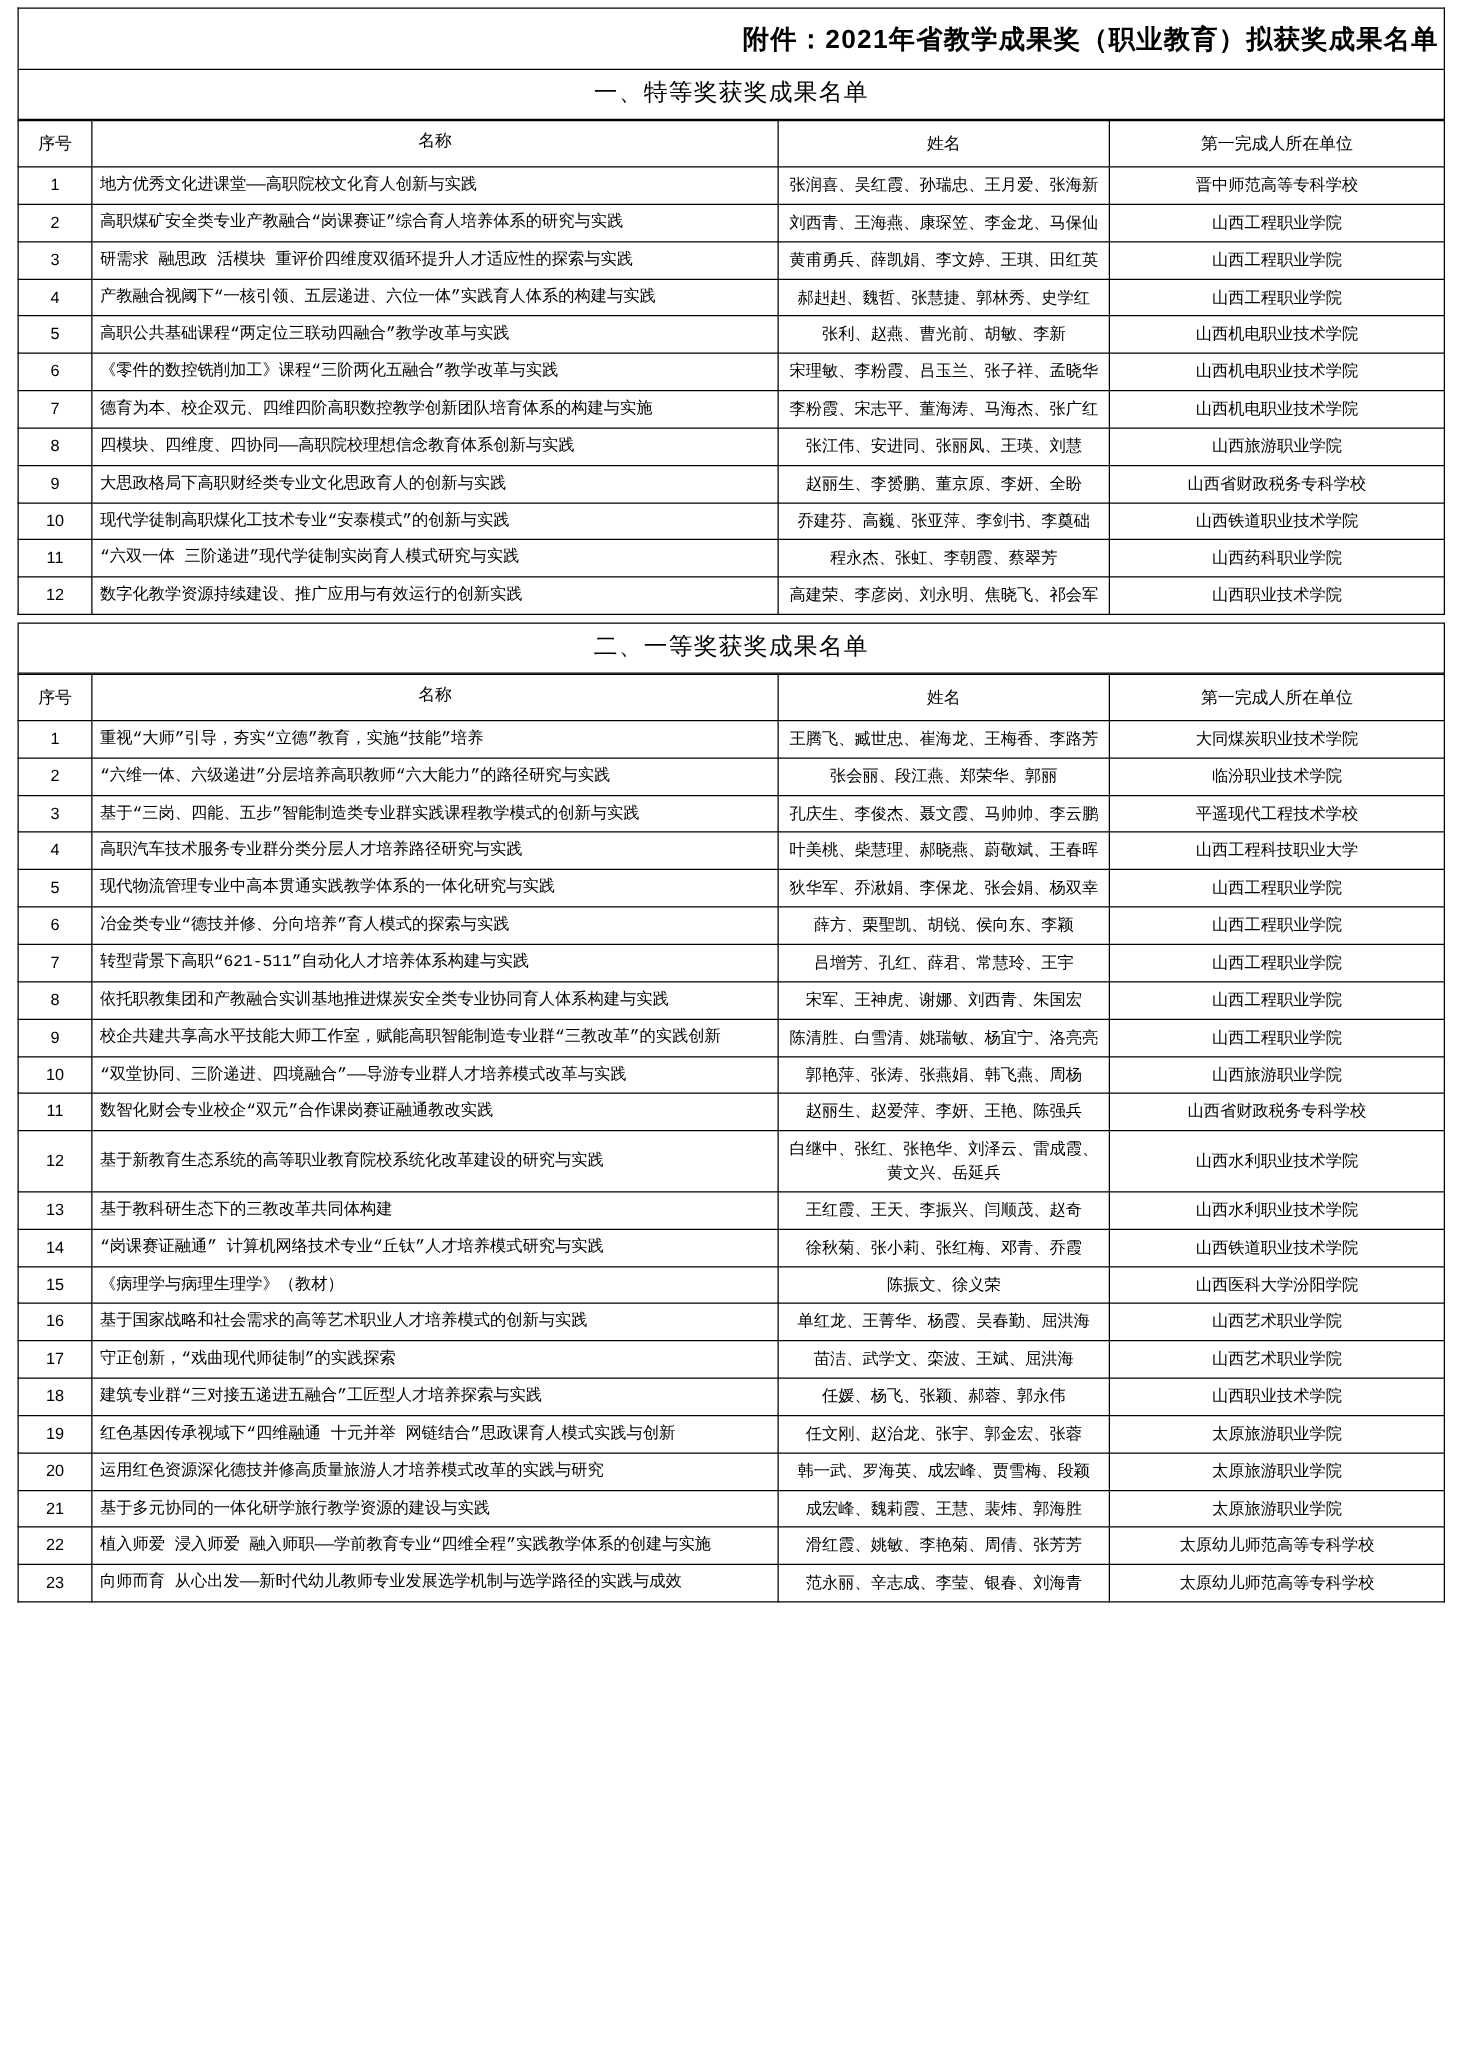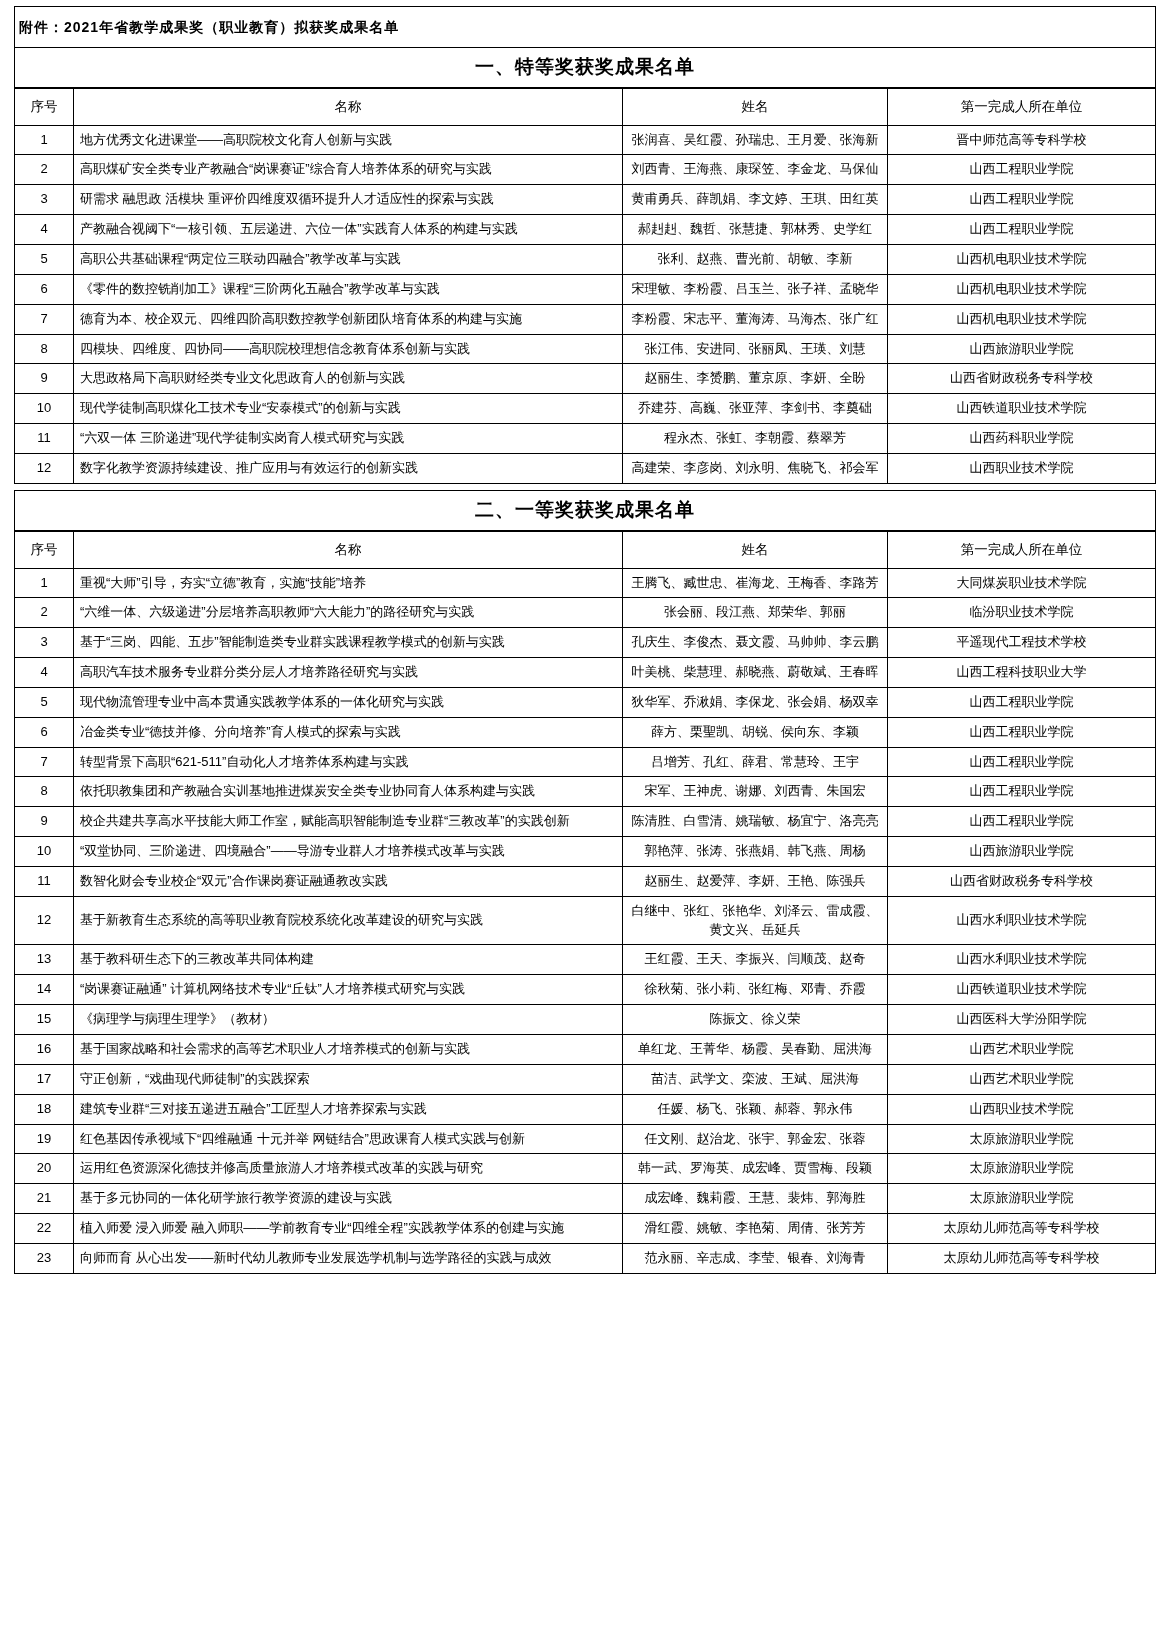--- a/index.html
+++ b/index.html
@@ -14,32 +14,32 @@
     -webkit-font-smoothing: antialiased;
   }
   .page {
     width: 1170px;
     box-sizing: border-box;
     padding: 6px 14px 10px 14px;
   }
   .doc-title {
     border: 1px solid #000;
     border-bottom: none;
-    text-align: left;
-    font-size: 14px;
+    text-align: right;
+    font-size: 21px;
     font-weight: bold;
     letter-spacing: 1px;
     padding: 12px 4px 11px 4px;
     line-height: 1.2;
   }
   .section-title {
     border: 1px solid #000;
     text-align: center;
     font-size: 19px;
-    font-weight: bold;
+    font-weight: normal;
     letter-spacing: 1px;
     padding: 8px 4px 8px 4px;
     line-height: 1.2;
   }
   .section-title.second {
     margin-top: 6px;
   }
   table.award-table {
     width: 100%;
     border-collapse: collapse;
@@ -54,21 +54,21 @@
     vertical-align: middle;
     line-height: 1.45;
     font-weight: normal;
   }
   table.award-table thead th {
     text-align: center;
     height: 26px;
     font-size: 13.5px;
   }
   .col-no  { width: 46px;  text-align: center; }
-  .col-name{ width: auto;  text-align: left; }
+  .col-name{ width: auto;  text-align: left; font-family: Liberation Mono, monospace; }
   .col-ppl { width: 252px; text-align: center; }
   .col-org { width: 255px; text-align: center; }
   td.col-no { text-align: center; }
   tbody tr { height: 20px; }
 </style>
 </head>
 <body>
 
 <div class="page">
 

